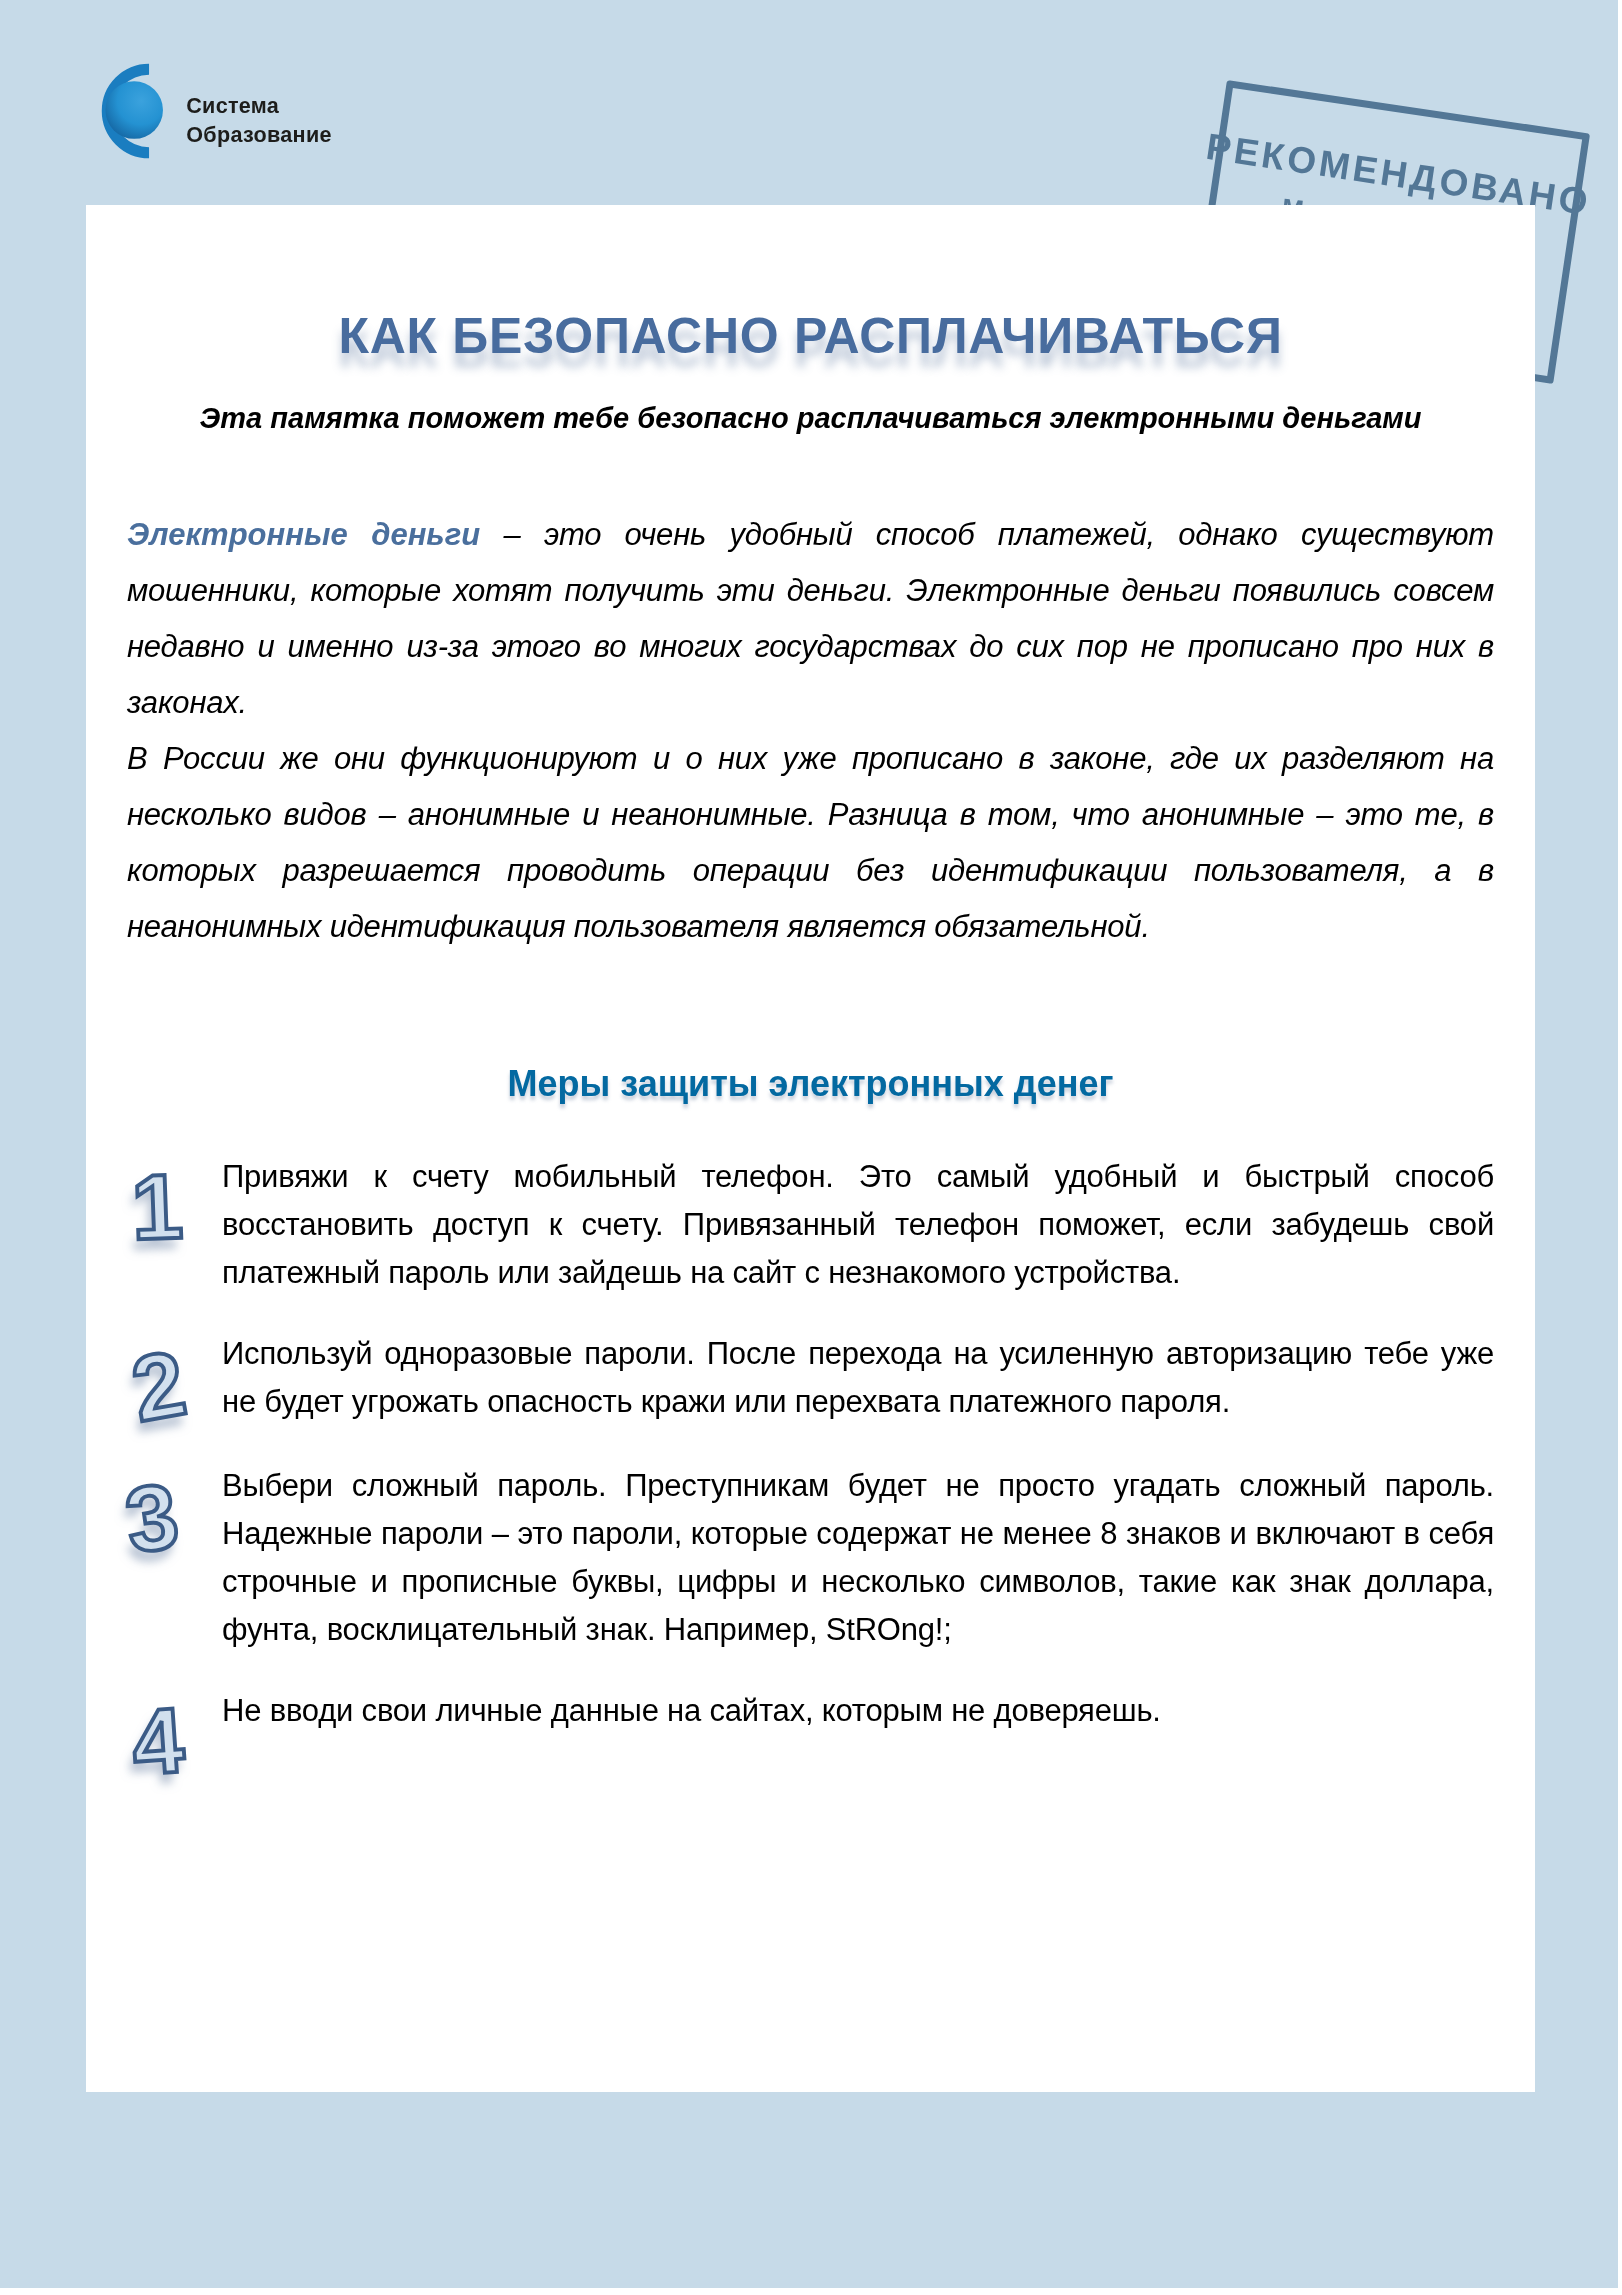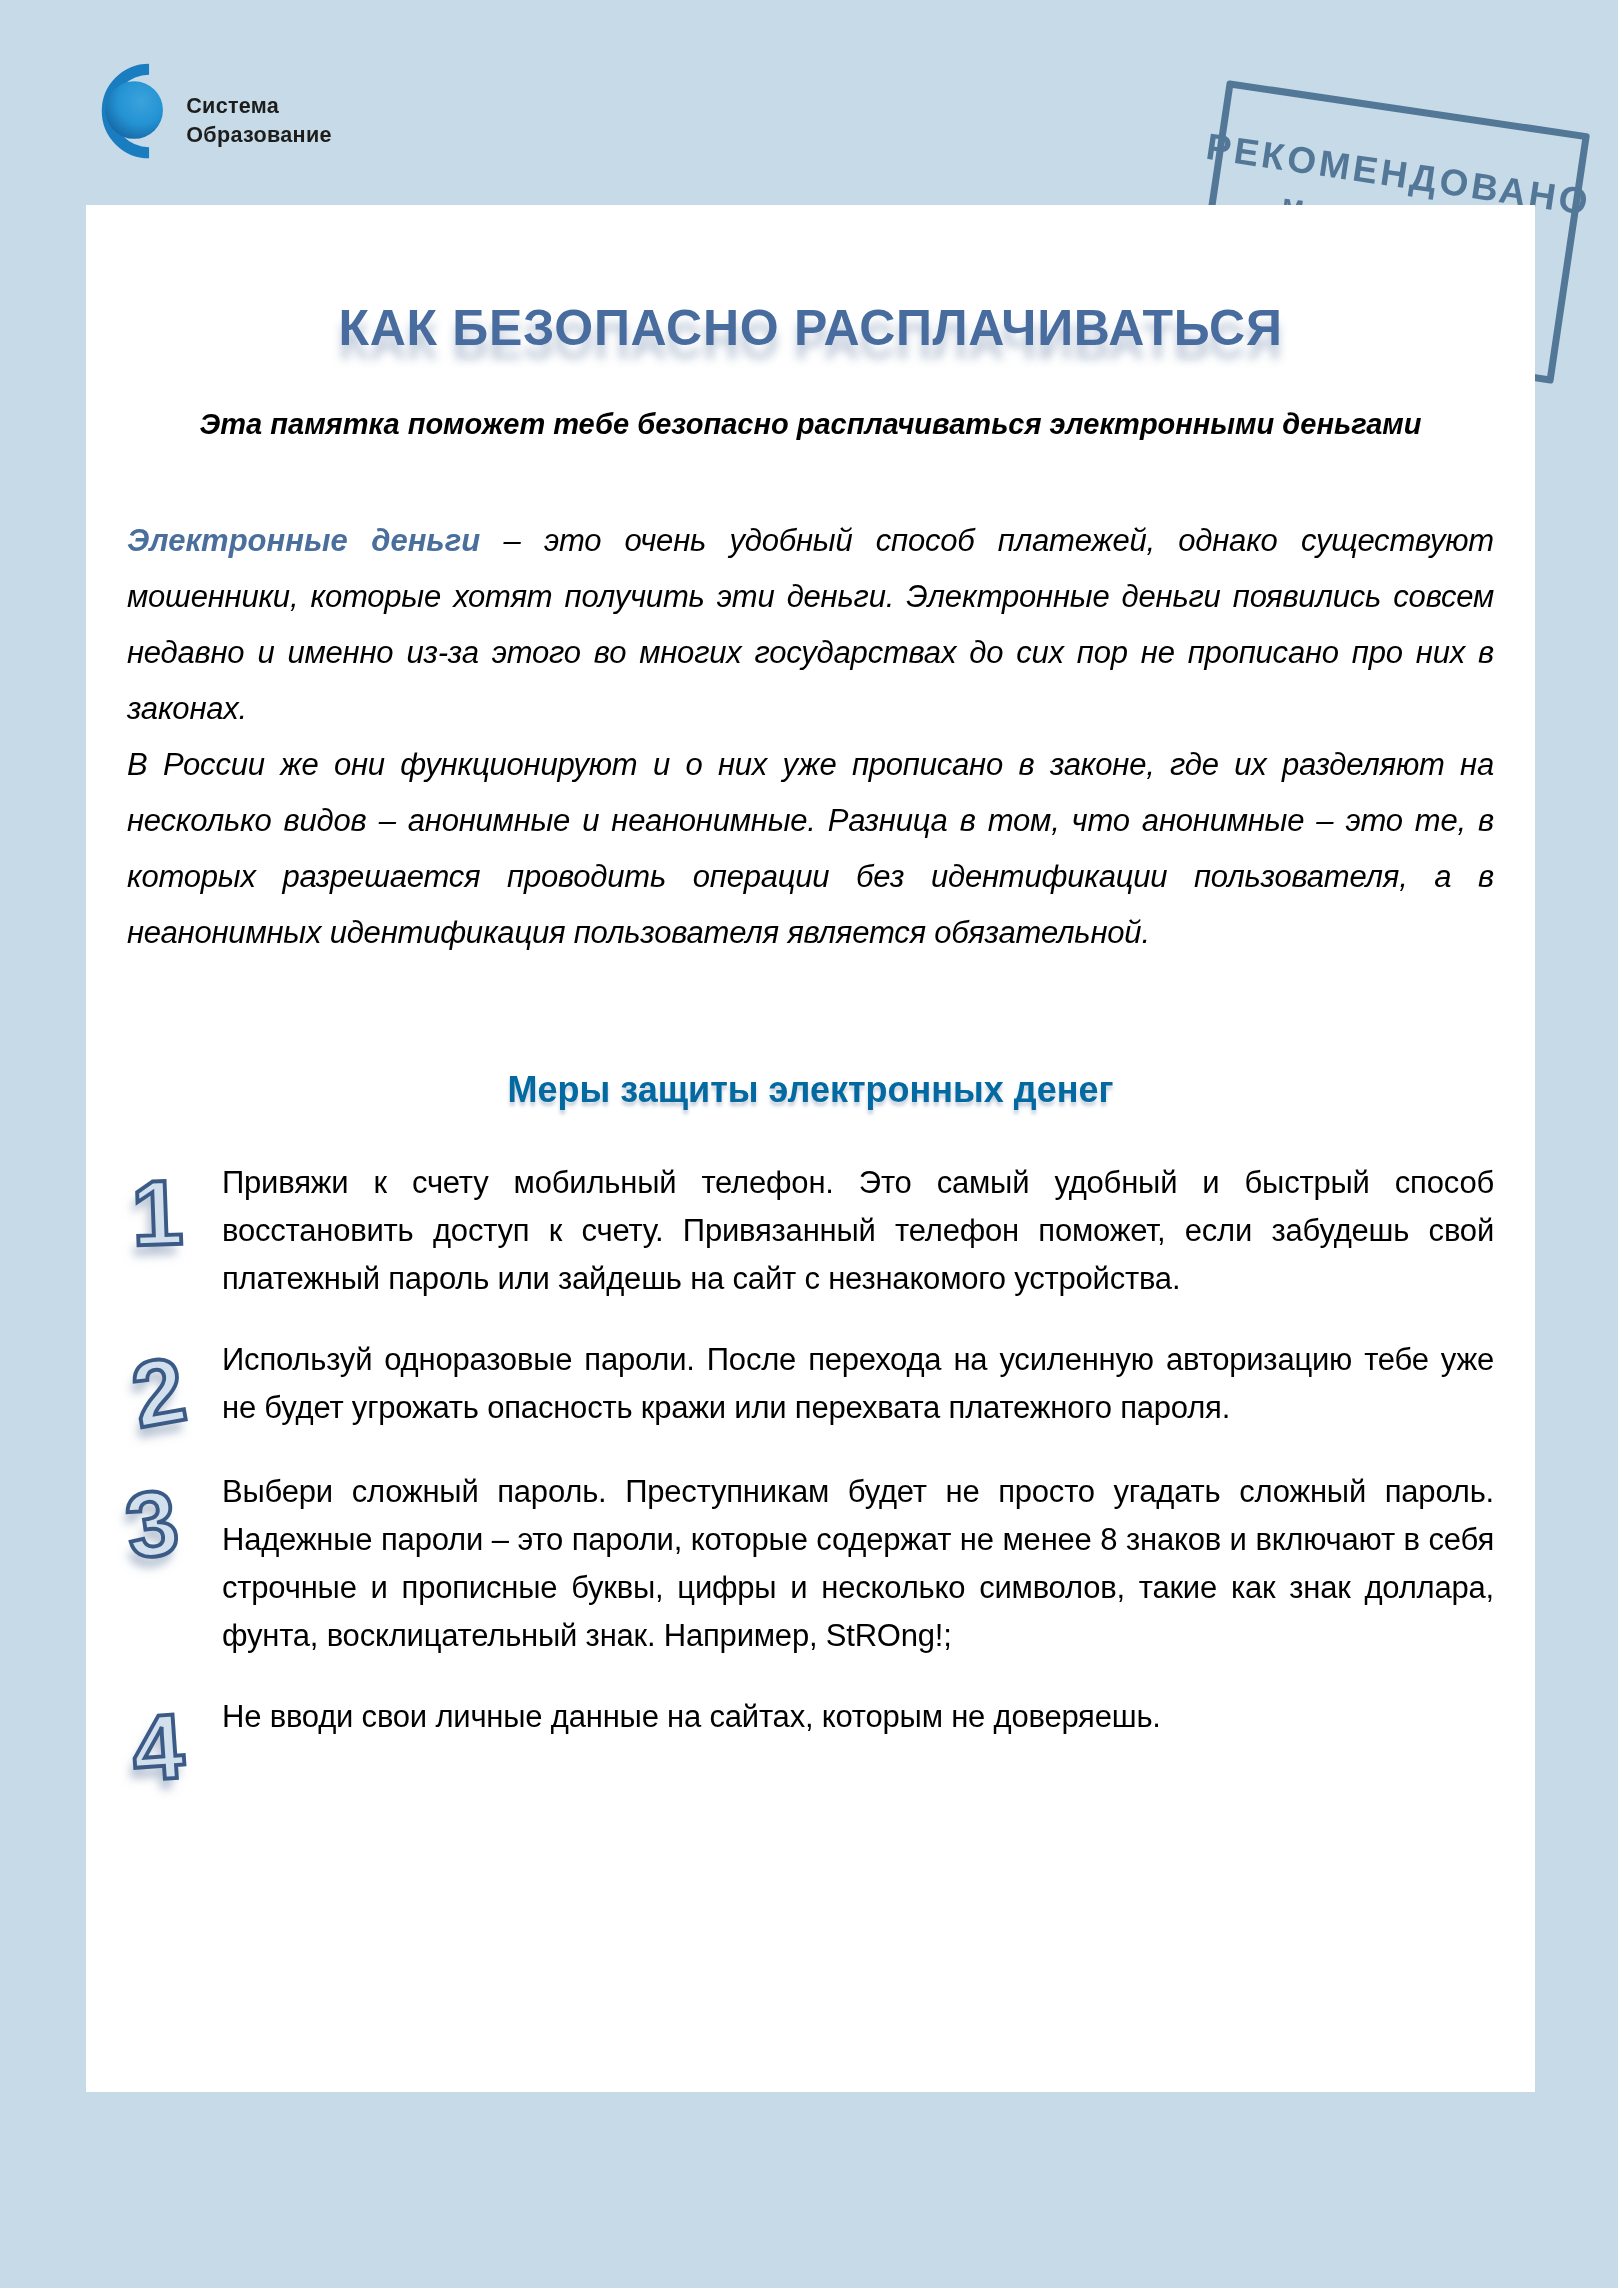--- a/index.html
+++ b/index.html
@@ -18,26 +18,26 @@
          border:7.2px solid #4d7292;border-radius:3.3px;
          transform:rotate(8.4deg);transform-origin:top left;
          display:flex;flex-direction:column;align-items:center;
          padding-top:41px;color:#4d7292;opacity:.95;}
   .stamp-line1{font-size:37px;font-weight:bold;letter-spacing:3.3px;}
   .stamp-line2{font-size:26px;font-weight:bold;letter-spacing:1.3px;margin-top:9.2px;transform:rotate(-2deg);}
   .stamp-line3{font-size:21.6px;font-weight:bold;letter-spacing:1.3px;margin-top:6.5px;transform:rotate(-1deg);}
 
   
   .card{position:absolute;left:86px;top:205px;width:1449px;height:1887px;background:#ffffff;
-        padding:0 41px;}
+        padding:8px 41px;}
 
   .title{margin-top:96px;text-align:center;font-weight:bold;color:#486c9e;
          font-size:50px;line-height:55px;letter-spacing:0.7px;
          text-shadow:0 14.4px 9.2px rgba(108,134,168,0.45);}
-  .subtitle{margin-top:52px;text-align:center;font-style:italic;font-weight:bold;color:#000000;
+  .subtitle{margin-top:38px;text-align:center;font-style:italic;font-weight:bold;color:#000000;
             font-size:29px;line-height:33px;}
 
   .intro{margin-top:72px;font-size:31px;line-height:56px;color:#000000;
          text-align:justify;letter-spacing:-0.2px;font-style:italic;}
   .intro .lead{color:#4a6f9d;font-weight:bold;letter-spacing:0;}
 
   .section-heading{margin-top:109px;text-align:center;font-weight:bold;color:#0369a1;
                    font-size:36px;line-height:39px;
                    text-shadow:0 3.9px 3.9px rgba(110,130,160,0.4);}
 

